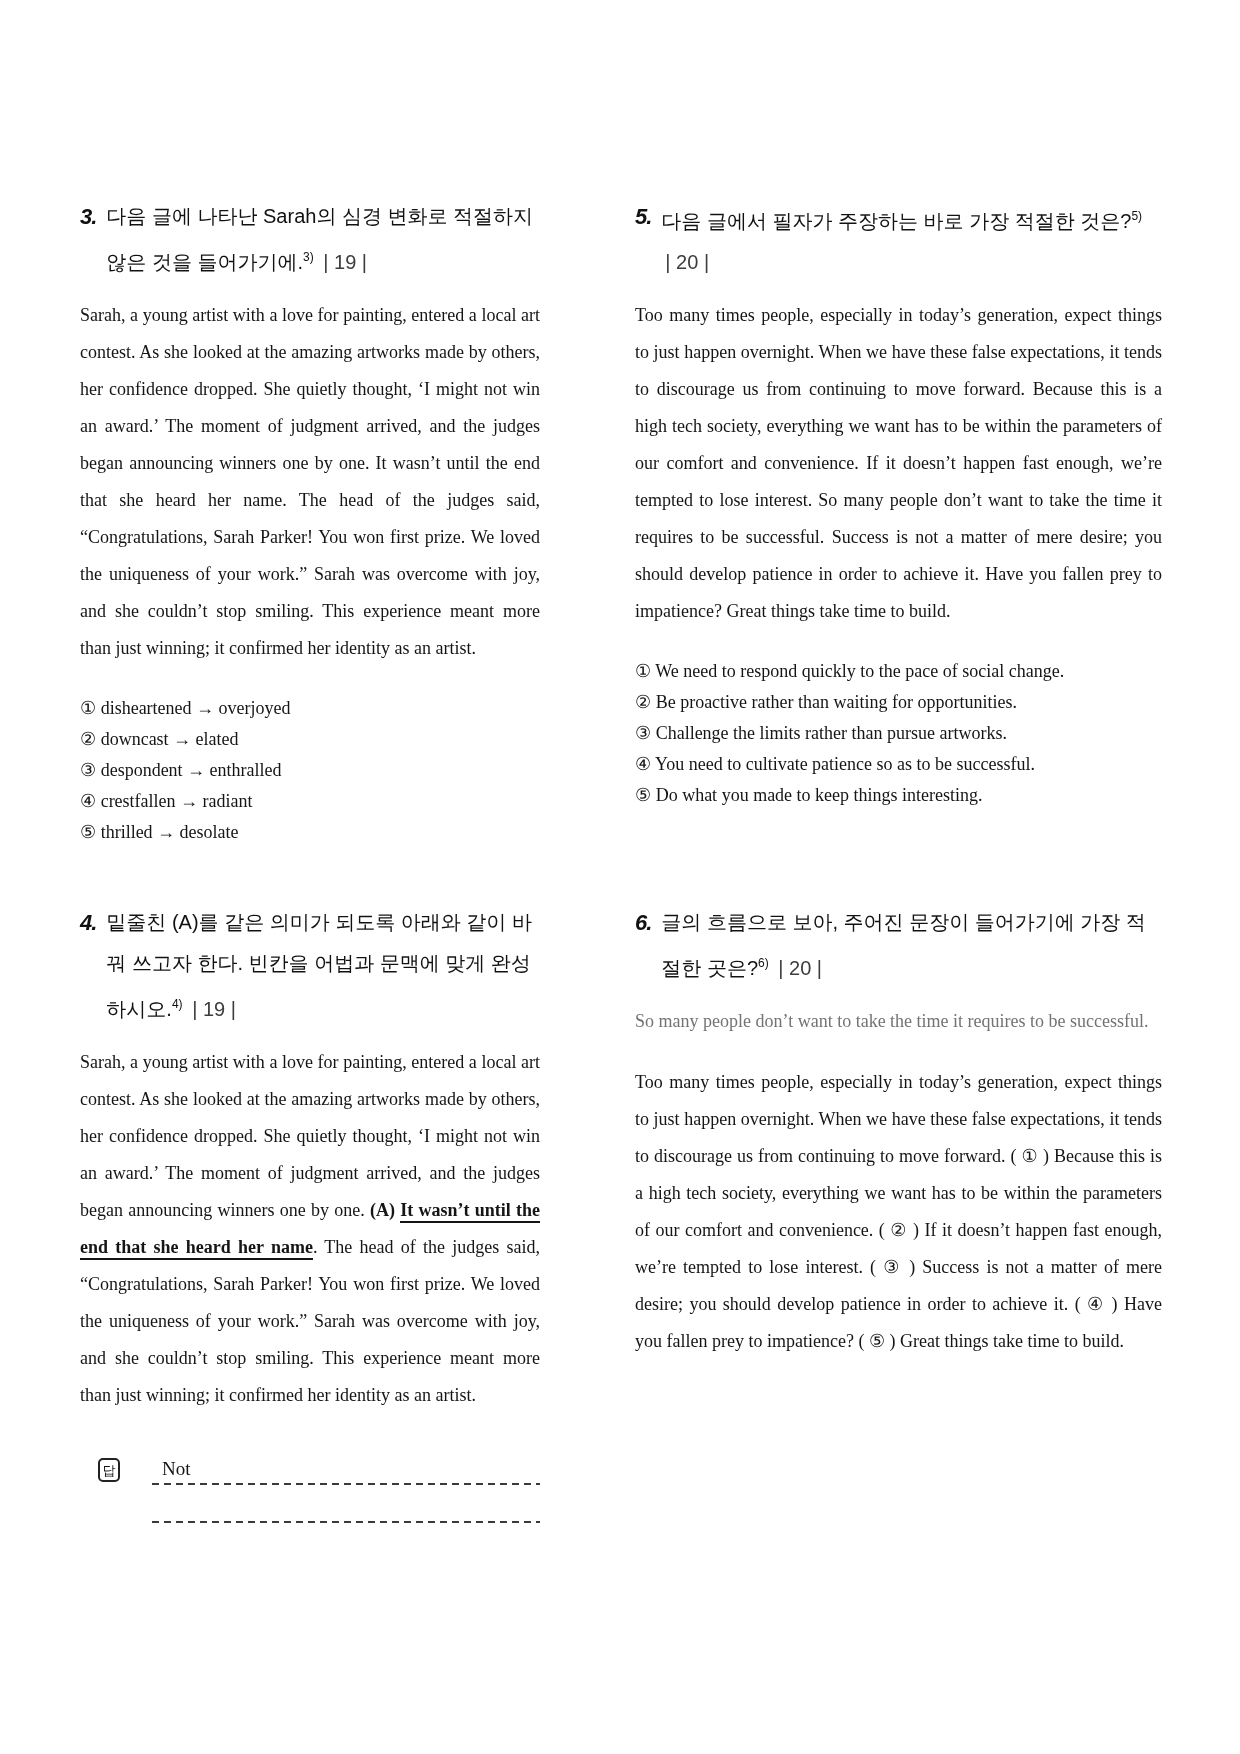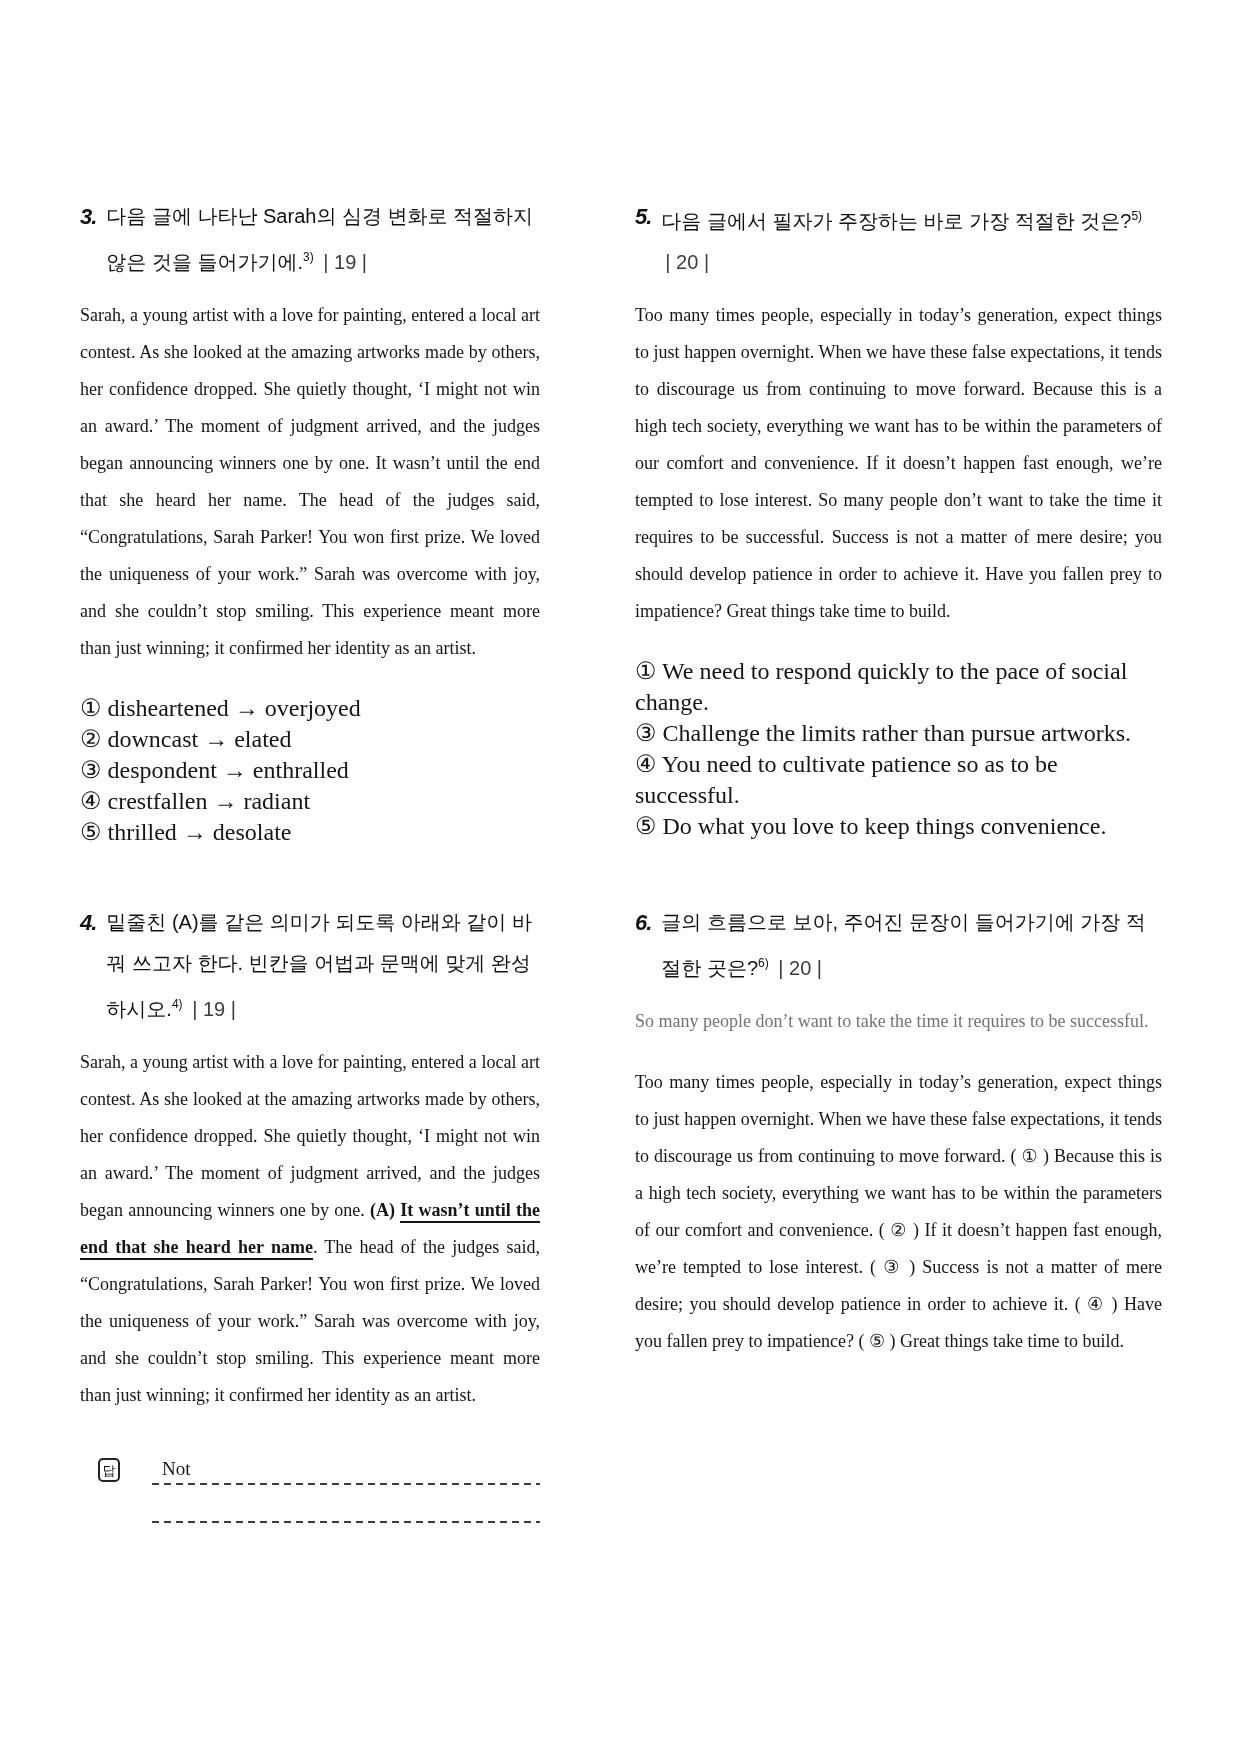--- a/index.html
+++ b/index.html
@@ -37,21 +37,21 @@
     margin-bottom:24px;
   }
   .bold { font-weight:700; }
   .bold-underline {
     font-weight:700;
     border-bottom:2px solid #151515;
     padding-bottom:1px;
   }
 
   .options { margin-top:26px; }
-  .option { font-size:24px; line-height:31px; color:#151515; }
+  .option { font-size:18px; line-height:31px; color:#151515; }
 
   .answer-row { margin-top:42px; position:relative; padding-left:20px; }
   .answer-line1 {
     margin-left:32px; display:flex; align-items:flex-end;
   }
   .ans-box {
     position:absolute; left:18px; top:2px;
     width:22px; height:24px; border:2px solid #222; border-radius:5px;
     font-family:"Liberation Sans","DejaVu Sans",sans-serif;
     font-size:13px; line-height:21px; text-align:center; color:#111;
@@ -104,23 +104,24 @@
 </section>
 
 <section class="qblock q5">
   <div class="qheader">
     <span class="qnum">5.</span>
     <span class="qtitle"><span>다음 글에서 필자가 주장하는 바로 가장 적절한 것은?</span><sup>5)</sup> <span class="qsource">| 20 |</span></span>
   </div>
   <p class="passage">Too many times people, especially in today’s generation, expect things to just happen overnight. When we have these false expectations, it tends to discourage us from continuing to move forward. Because this is a high tech society, everything we want has to be within the parameters of our comfort and convenience. If it doesn’t happen fast enough, we’re tempted to lose interest. So many people don’t want to take the time it requires to be successful. Success is not a matter of mere desire; you should develop patience in order to achieve it. Have you fallen prey to impatience? Great things take time to build.</p>
   <div class="options">
     <div class="option">① We need to respond quickly to the pace of social change.</div>
+    <div class="option">② Be proactive rather than waiting for opportunities.</div>
     <div class="option">③ Challenge the limits rather than pursue artworks.</div>
     <div class="option">④ You need to cultivate patience so as to be successful.</div>
-    <div class="option">⑤ Do what you love to keep things convenience.</div>
+    <div class="option">⑤ Do what you made to keep things interesting.</div>
   </div>
 </section>
 
 <section class="qblock q6">
   <div class="qheader">
     <span class="qnum">6.</span>
     <span class="qtitle"><span>글의 흐름으로 보아, 주어진 문장이 들어가기에 가장 적절한 곳은?</span><sup>6)</sup> <span class="qsource">| 20 |</span></span>
   </div>
   <p class="given">So many people don’t want to take the time it requires to be successful.</p>
   <p class="passage">Too many times people, especially in today’s generation, expect things to just happen overnight. When we have these false expectations, it tends to discourage us from continuing to move forward. ( ① ) Because this is a high tech society, everything we want has to be within the parameters of our comfort and convenience. ( ② ) If it doesn’t happen fast enough, we’re tempted to lose interest. ( ③ ) Success is not a matter of mere desire; you should develop patience in order to achieve it. ( ④ ) Have you fallen prey to impatience? ( ⑤ ) Great things take time to build.</p>

